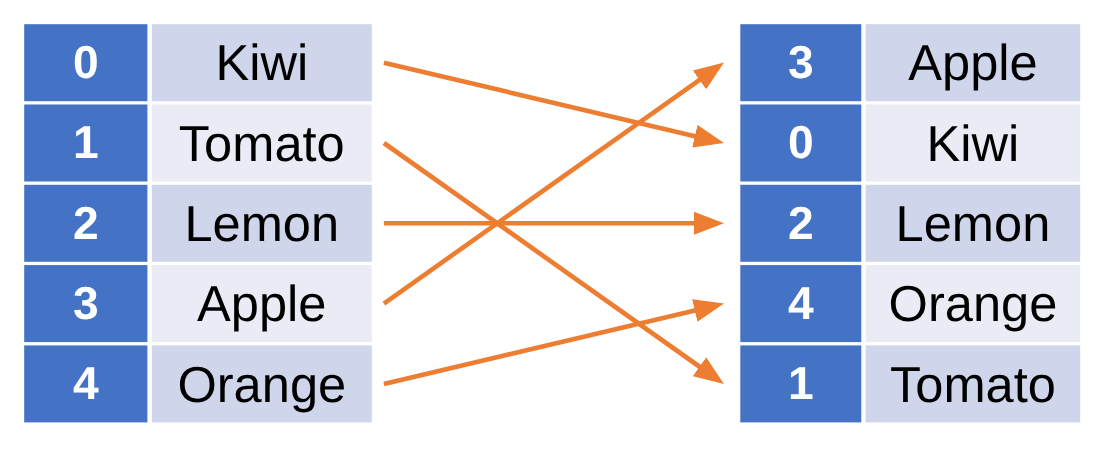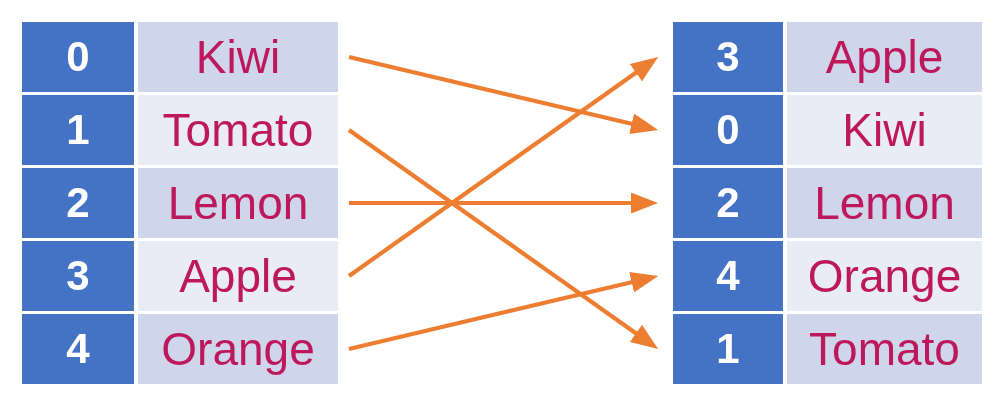--- a/index.html
+++ b/index.html
@@ -38,21 +38,21 @@
     justify-content: center;
     line-height: 1;
   }
   .idx {
     background: #4472C4;
     color: #ffffff;
     font-size: 42px;
     font-weight: bold;
   }
   .val {
-    color: #be185d;
+    color: #000000;
     font-size: 46px;
     font-weight: 400;
   }
   .band-a { background: #CFD5EA; }
   .band-b { background: #E9EBF5; }
   .arrow-layer {
     position: absolute;
     left: 0;
     top: 0;
     width: 1004px;

